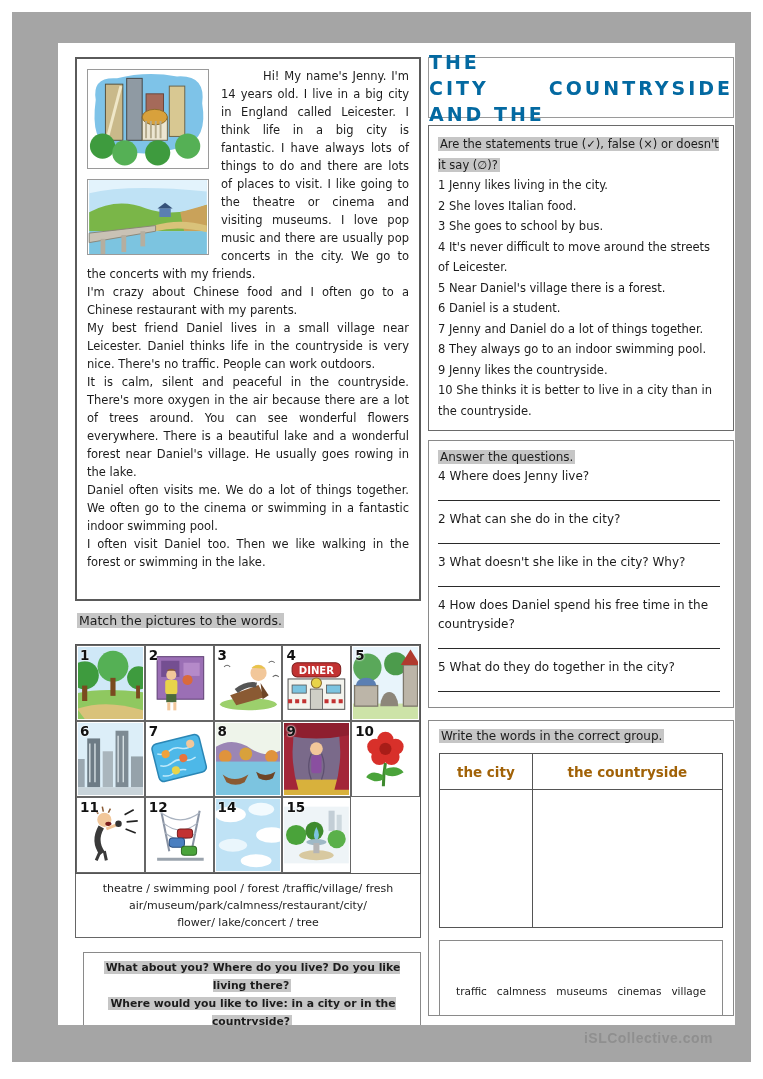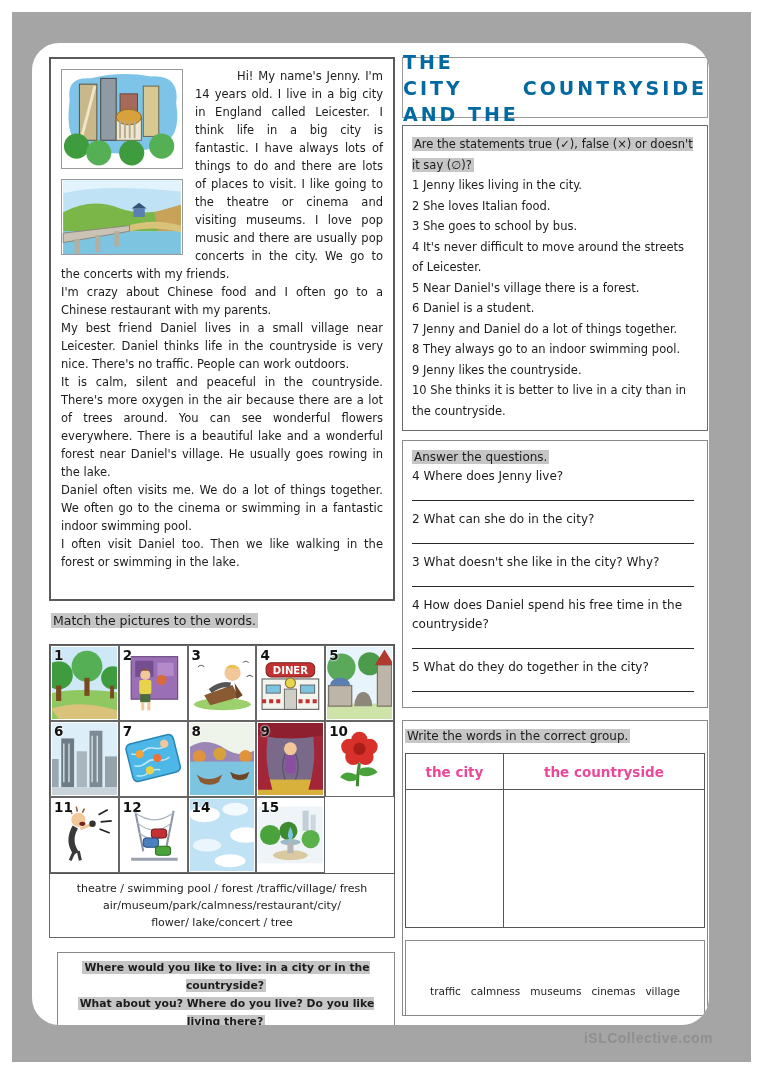--- a/index.html
+++ b/index.html
@@ -1,18 +1,18 @@
 <!DOCTYPE html>
 <html><head>
 <meta charset="utf-8">
 <style>
   * { box-sizing: border-box; margin: 0; padding: 0; }
   html,body { width:763px; height:1079px; background:#ffffff; font-family:"DejaVu Sans",sans-serif; color:#1c1c1c; }
   .frame { position:absolute; left:12px; top:12px; width:739px; height:1050px; background:#a5a5a5; }
-  .sheet { position:absolute; left:32px; top:43px; width:677px; height:982px; background:#ffffff; overflow:hidden;border-radius:27px; }
+  .sheet { position:absolute; left:58px; top:43px; width:677px; height:982px; background:#ffffff; overflow:hidden; }
   .watermark { position:absolute; right:50px; top:1030px; font:bold 14px "Liberation Sans",sans-serif; color:#8f8f8f; letter-spacing:0.5px; }
 
   .cols { display:flex; padding:14px 0 0 17px; gap:7px; }
   .colL { width:346px; flex:none; }
   .colR { width:306px; flex:none; }
 
   
   .passage-box { border:2px solid #5a5a5a; height:544px; padding:8px 10px; font-size:11.5px; line-height:18px; text-align:justify; overflow:hidden; }
   .pass-imgs { float:left; width:124px; margin:2px 10px 4px 0; display:flex; flex-direction:column; gap:10px; }
   .pass-imgs svg { display:block; border:1px solid #9a9a9a; background:#fff; }
@@ -28,24 +28,24 @@
   .cellnum { position:absolute; z-index:2; top:1px; left:3px; font-weight:bold; font-size:13.5px; color:#111; text-shadow:0 0 2px #fff,0 0 2px #fff; }
   .wordlist { width:346px; border:1.5px solid #666; border-top:none; text-align:center; padding:6px 6px; font-size:11px; line-height:17px; }
   .prompt-box { margin:14px 0 0 8px; width:338px; border:1.5px solid #8a8a8a; padding:6px 4px; text-align:center; font-size:10.8px; font-weight:bold; line-height:18px; }
 
   
   .title-box { border:1.5px solid #9a9a9a; height:61px; display:flex; flex-direction:row; justify-content:center; align-items:center; color:#0369a1; font-weight:bold; font-size:19px; letter-spacing:3px; line-height:26px; }
   .stmts-box { margin-top:7px; border:1.5px solid #6a6a6a; height:306px; padding:8px 9px; font-size:11.5px; line-height:20.5px; overflow:hidden; }
   .stmt { margin:0; }
   .q-box { margin-top:9px; border:1.5px solid #8a8a8a; height:268px; padding:7px 9px; font-size:12px; line-height:19px; overflow:hidden; }
   .blank { border-bottom:1.3px solid #2a2a2a; height:1px; margin:14px 4px 9px 0; }
-  .groups-box { margin-top:12px; border:1.5px solid #8a8a8a; height:296px; padding:8px 2px; font-size:12px; overflow:hidden; }
+  .groups-box { margin-top:12px; border:1.5px solid #8a8a8a; height:296px; padding:8px 10px; font-size:12px; overflow:hidden; }
   .gtable { width:100%; margin-top:10px; border-collapse:collapse; }
   .gtable th, .gtable td { border:1.5px solid #555; }
-  .gtable th { height:36px; color:#ec4899; font-size:13.5px; font-weight:bold; text-align:center; }
+  .gtable th { height:36px; color:#a16207; font-size:13.5px; font-weight:bold; text-align:center; }
   .gtable td { height:138px; }
   .wordbank { margin-top:12px; border:1.5px solid #8a8a8a; padding:8px 2px; text-align:center; font-size:10.5px; line-height:17px; white-space:pre-wrap; }
 </style>
 </head>
 <body>
 
 <div class="frame"></div>
 <div class="watermark">iSLCollective.com</div>
 
 <div class="sheet">
@@ -299,22 +299,22 @@
         </div>
       </div>
 
       <div class="wordlist">
         <div>theatre / swimming pool / forest /traffic/village/ fresh</div>
         <div>air/museum/park/calmness/restaurant/city/</div>
         <div>flower/ lake/concert / tree</div>
       </div>
 
       <div class="prompt-box">
+        <div><span class="hl">What about you? Where do you live? Do you like living there?</span></div>
         <div><span class="hl">Where would you like to live: in a city or in the countryside?</span></div>
-        <div><span class="hl">What about you? Where do you live? Do you like living there?</span></div>
       </div>
     </div>
 
     <div class="colR">
 
       <div class="title-box">
         <div>THE CITY AND THE</div>
         <div>COUNTRYSIDE</div>
       </div>
 

